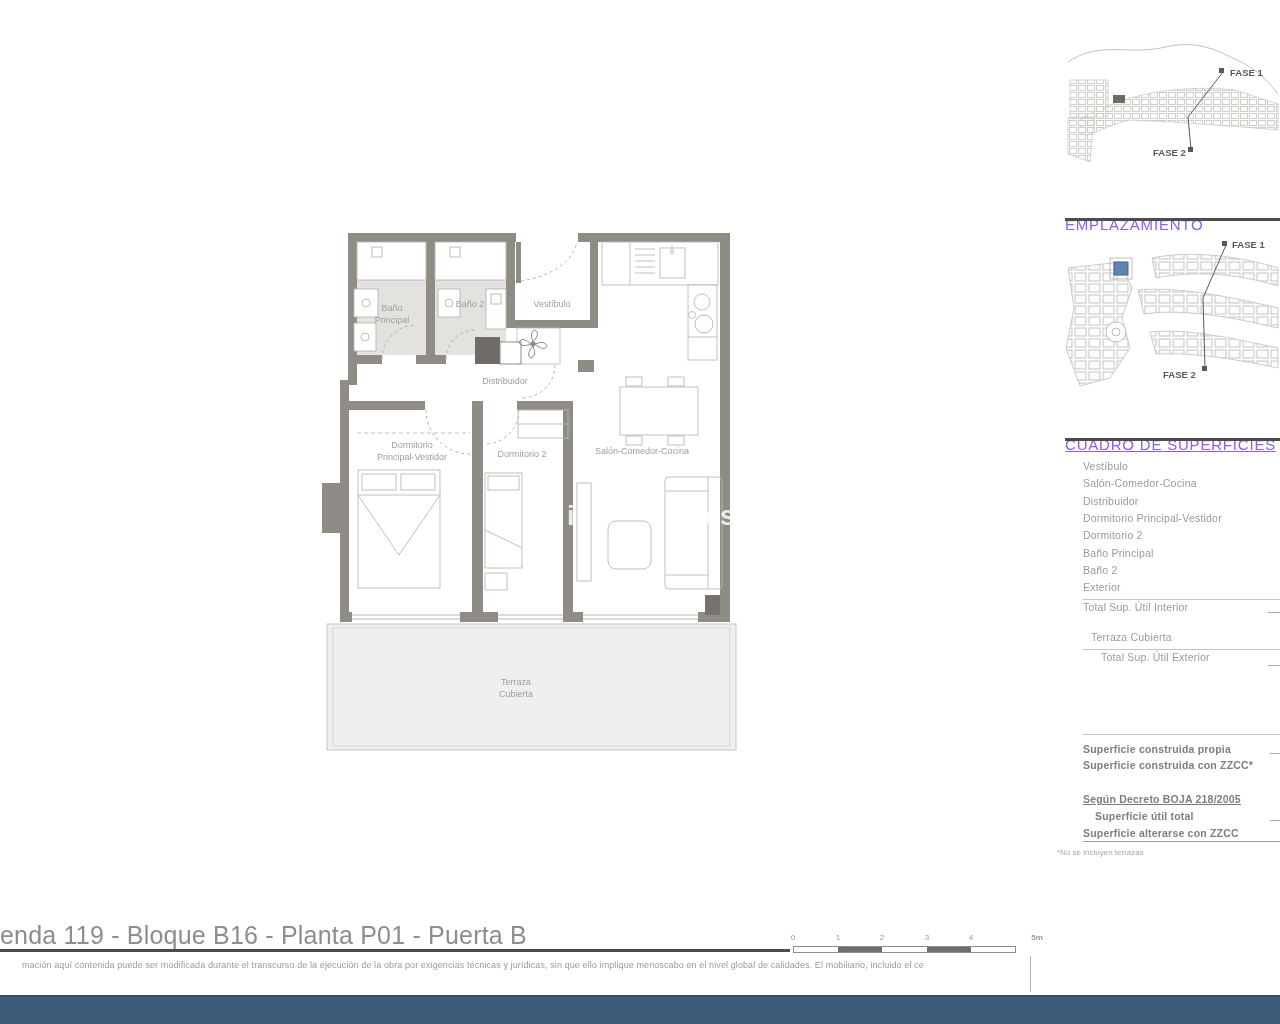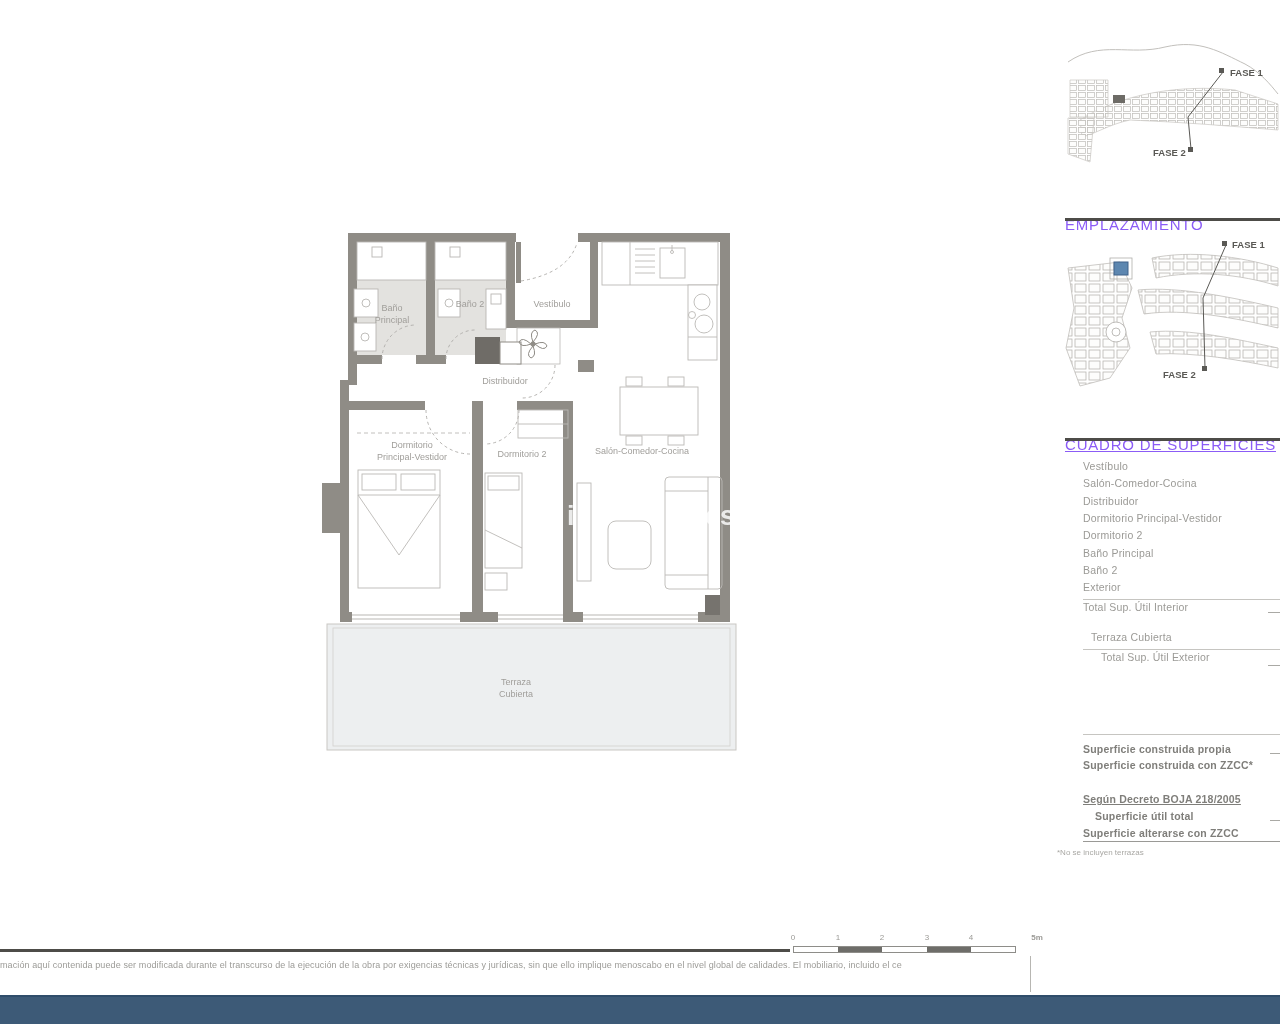--- a/index.html
+++ b/index.html
@@ -244,36 +244,37 @@
   <div class="abs vdash" style="left:1270px;top:753px;width:10px;"></div>
   <div class="abs brow" style="left:1083px;top:759px;">Superficie construida con ZZCC*</div>
 
   <div class="abs brow" style="left:1083px;top:793px;text-decoration:underline;">Según Decreto BOJA 218/2005</div>
   <div class="abs brow" style="left:1083px;top:810px;margin-left:12px;">Superficie útil total</div>
   <div class="abs vdash" style="left:1270px;top:820px;width:10px;"></div>
   <div class="abs brow" style="left:1083px;top:827px;">Superficie alterarse con ZZCC</div>
   <div class="abs hline-dark" style="left:1083px;top:841px;width:197px;"></div>
   <div class="abs footnote" style="left:1057px;top:848px;">*No se incluyen terrazas</div>
 
+  <div class="abs" id="sheet-title" style="left:0px;top:921px;">enda 119 - Bloque B16 - Planta P01 - Puerta B</div>
   <div class="abs" id="title-rule" style="left:0px;top:949px;width:790px;"></div>
 
   <div class="abs" style="left:0px;top:933px;width:1030px;height:10px;">
     <span class="scale-label" style="left:793px;">0</span>
     <span class="scale-label" style="left:838px;">1</span>
     <span class="scale-label" style="left:882px;">2</span>
     <span class="scale-label" style="left:927px;">3</span>
     <span class="scale-label" style="left:971px;">4</span>
     <span class="scale-label" style="left:1037px;font-weight:bold;">5m</span>
   </div>
   <div class="abs" id="scale-bar" style="left:793px;top:946px;width:223px;height:7px;">
     <div class="seg l"></div>
     <div class="seg d"></div>
     <div class="seg l"></div>
     <div class="seg d"></div>
     <div class="seg l"></div>
   </div>
 
-  <div class="abs disc" style="left:0px;top:960px;">mación aquí contenida puede  ser modificada durante el transcurso de la ejecución de la obra por exigencias técnicas y jurídicas,  sin  que  ello  implique  menoscabo  en el nivel global de calidades.  El  mobiliario, incluido el ce</div>
+  <div class="abs disc" style="left:0px;top:960px;padding-left:22px;">mación aquí contenida puede  ser modificada durante el transcurso de la ejecución de la obra por exigencias técnicas y jurídicas,  sin  que  ello  implique  menoscabo  en el nivel global de calidades.  El  mobiliario, incluido el ce</div>
   <div class="abs" id="disc-divider" style="left:1030px;top:956px;height:36px;"></div>
 
   <div class="abs" id="footer-bar" style="left:0px;top:995px;width:1280px;height:29px;"></div>
 
 </div>
 
 </body></html>

